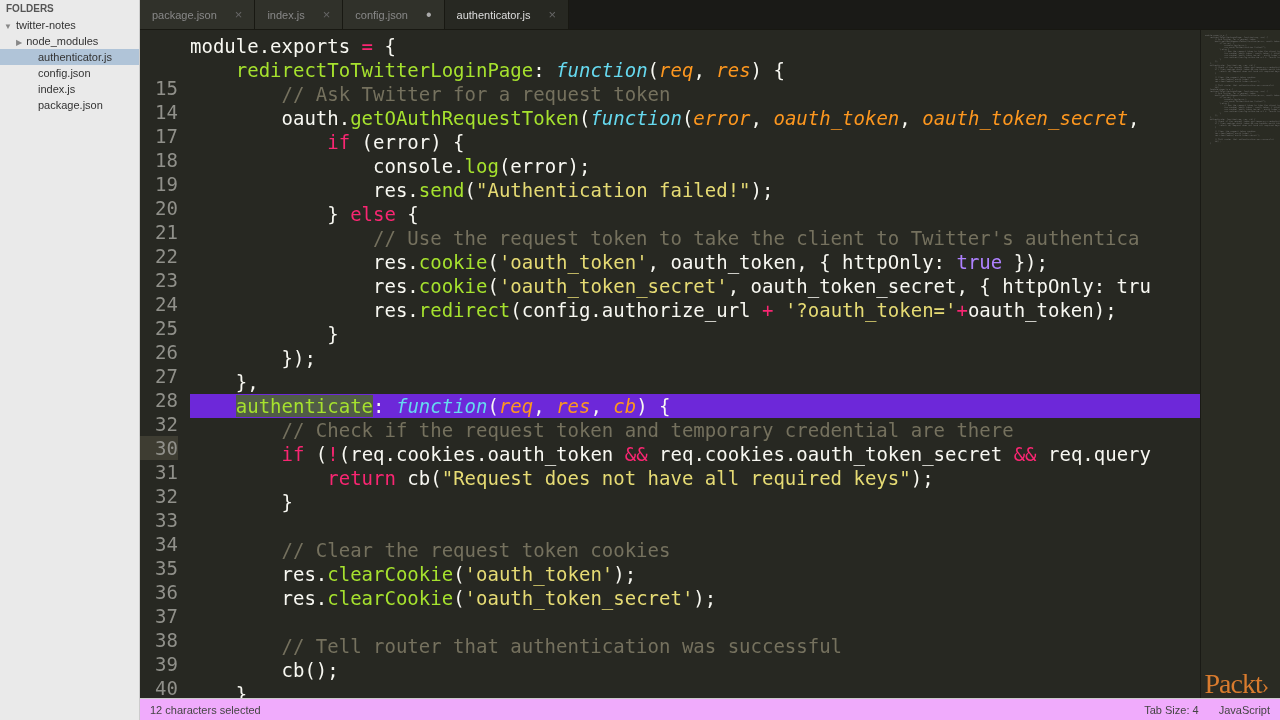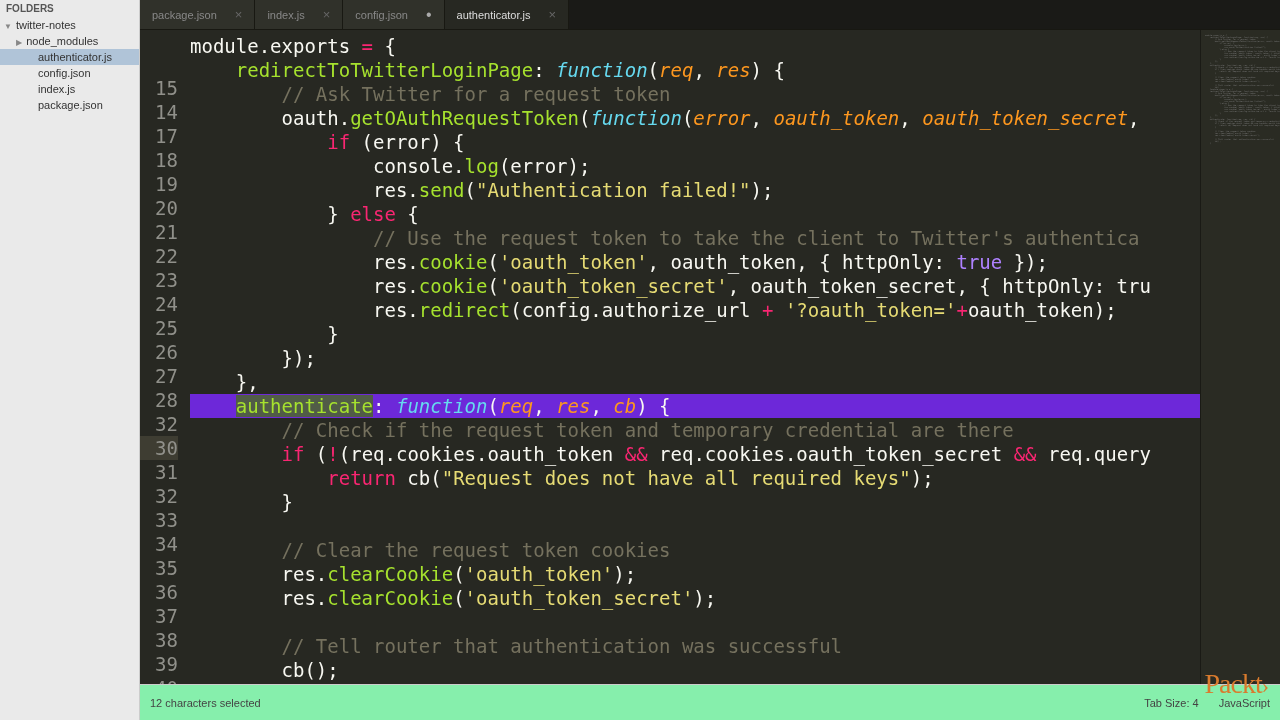--- a/index.html
+++ b/index.html
@@ -113,22 +113,22 @@
 }
 .minimap-content {
   font-size: 2px;
   line-height: 2px;
   color: #777;
   padding: 4px;
   white-space: pre;
   overflow: hidden;
 }
 .statusbar {
-  height: 36px;
-  background: #86efac;
+  height: 22px;
+  background: #f0abfc;
   color: #444;
   display: flex;
   align-items: center;
   justify-content: space-between;
   padding: 0 10px;
   font-family: -apple-system, Arial, sans-serif;
   font-size: 11px;
   border-top: 1px solid #ccc;
 }
 .statusbar .right { display: flex; gap: 20px; }

